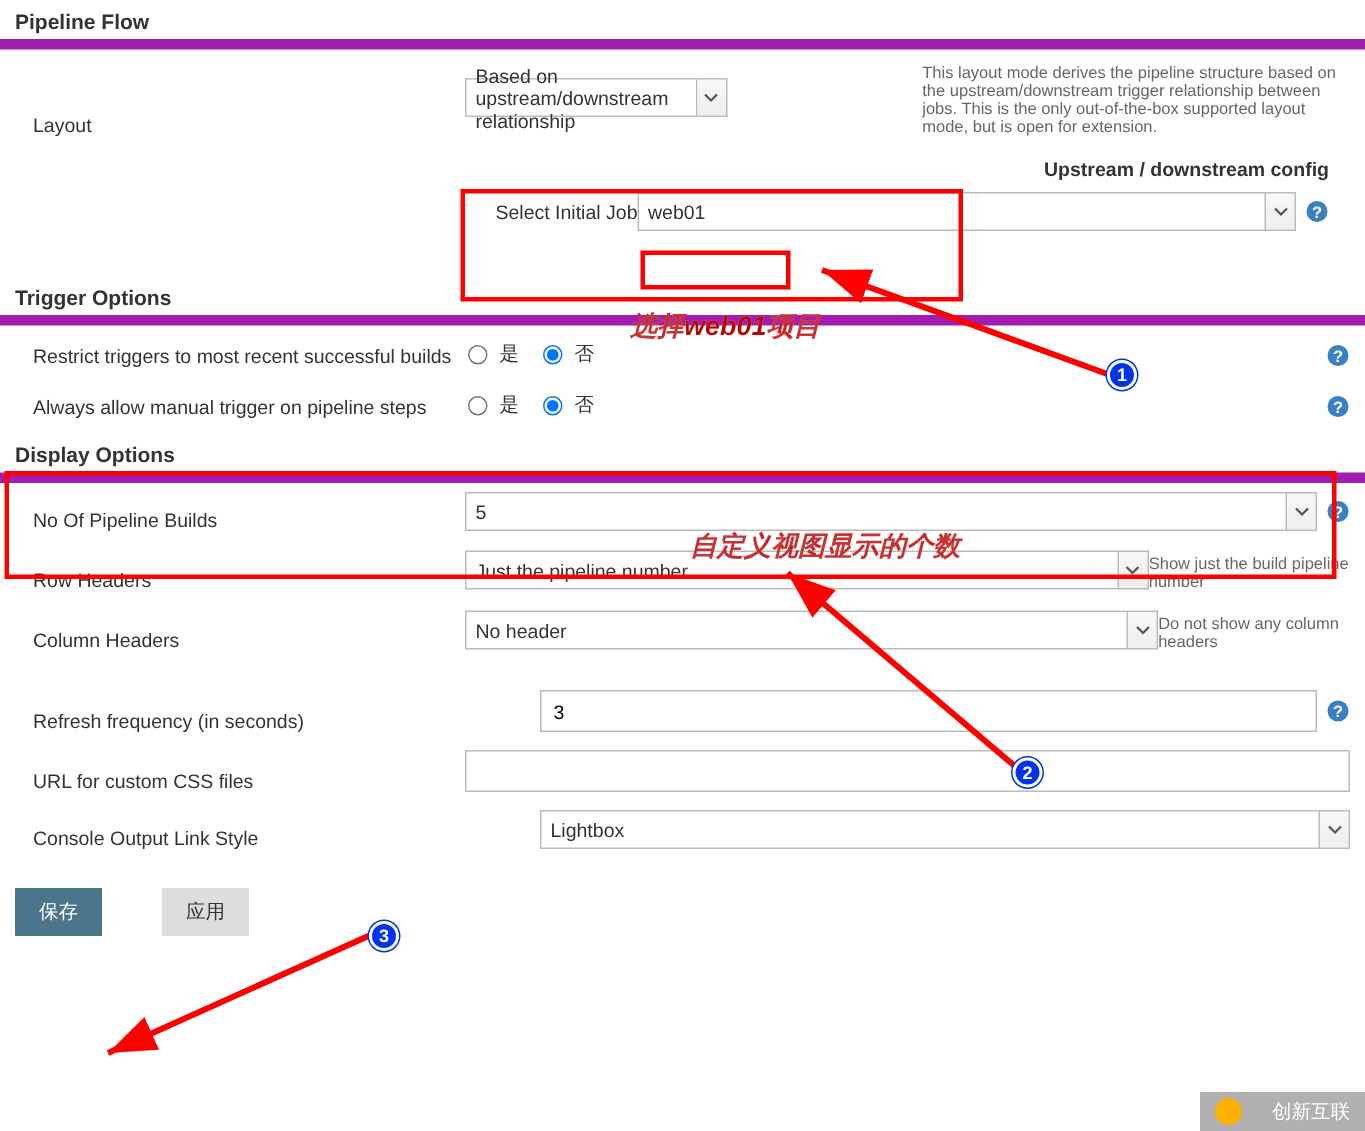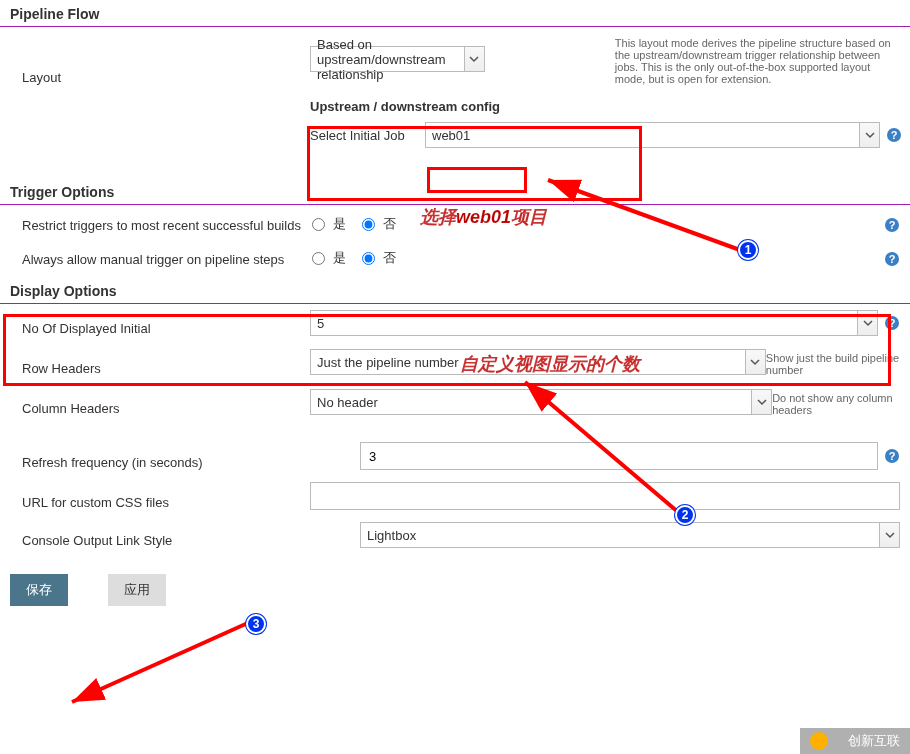--- a/index.html
+++ b/index.html
@@ -1,33 +1,33 @@
 <!DOCTYPE html>
 <html><head>
 <meta charset="utf-8">
 <style>
 * { box-sizing: border-box; margin: 0; padding: 0; }
 body { font-family: Helvetica, Arial, sans-serif; font-size: 13px; color: #333; background: #fff; width: 910px; height: 754px; position: relative; overflow: hidden; }
-.section-title { font-weight: bold; font-size: 14px; color: #333; padding: 6px 10px 4px 10px; border-bottom: 1px solid #a21caf; }
+.section-title { font-weight: bold; font-size: 14px; color: #333; padding: 6px 10px 4px 10px; border-bottom: 7px solid #a21caf; }
 .row { display: flex; align-items: flex-end; padding: 6px 10px; }
 .label { width: 300px; flex-shrink: 0; color: #333; padding-top: 6px; padding-left: 12px; }
 .control { flex: 1; display: flex; }
 .select-wrap { display: flex; align-items: center; width: 100%; }
 .select-fake { position: relative; flex: 1; display: flex; }
 .select-fake .value { flex: 1; height: 26px; border: 1px solid #bbb; background: #fff; padding: 4px 6px; font-size: 13px; display: flex; align-items: center; }
 .select-fake .chev { width: 20px; height: 26px; border: 1px solid #bbb; border-left: none; background: linear-gradient(#f8f8f8, #eee); display: flex; align-items: center; justify-content: center; }
 .select-fake .chev svg { width: 10px; height: 10px; }
 .input { flex: 1; height: 28px; border: 1px solid #bbb; background: #fff; padding: 0 8px; font-size: 13px; }
 .help { font-size: 11px; color: #666; margin-top: 4px; }
 .help-icon { width: 16px; height: 16px; margin-left: 6px; flex-shrink: 0; cursor: pointer; }
 .help-icon svg { width: 16px; height: 16px; }
 .radio-group { display: flex; align-items: center; gap: 6px; padding-top: 4px; }
 .radio-group input { margin: 0 2px; }
 .radio-group label { margin-right: 8px; }
-.upstream-box { margin-left: 310px; margin-right: 8px; }
+.upstream-box { margin-left: 310px; margin-right: 24px; text-align: right; }
 .upstream-title { font-weight: bold; margin: 8px 0; }
 .upstream-row { display: flex; align-items: center; }
 .upstream-row .ulabel { width: 115px; flex-shrink: 0; }
 .btn-row { padding: 20px 10px; display: flex; gap: 40px; }
 .btn { height: 32px; padding: 0 16px; border: none; background: #ddd; color: #333; font-size: 13px; cursor: pointer; }
 .btn.primary { background: #4b758b; color: #fff; }
 
 
 .redbox { position: absolute; border: 3px solid red; pointer-events: none; z-index: 50; }
 .anno-text { position: absolute; font-style: italic; font-weight: bold; font-size: 18px; color: #b00; -webkit-text-stroke: 0.5px #fff3; z-index: 51; pointer-events: none; }
@@ -103,21 +103,21 @@
   </div>
   <div class="help-icon"><svg viewBox="0 0 16 16">
         <circle cx="8" cy="8" r="7" fill="#3b7fc4"></circle>
         <text x="8" y="12" text-anchor="middle" fill="#fff" font-size="11" font-weight="bold">?</text>
       </svg></div>
 </div>
 
 <div class="section-title" style="margin-top:4px;">Display Options</div>
 
 <div class="row">
-  <div class="label">No Of Displayed Initial</div>
+  <div class="label">No Of Pipeline Builds</div>
   <div class="control">
     <div class="select-wrap">
       <div class="select-fake">
         <div class="value">5</div>
         <div class="chev">
             <svg viewBox="0 0 10 10">
               <path d="M1 3 L5 7 L9 3" fill="none" stroke="#555" stroke-width="1.5"></path>
             </svg>
           </div>
       </div>

